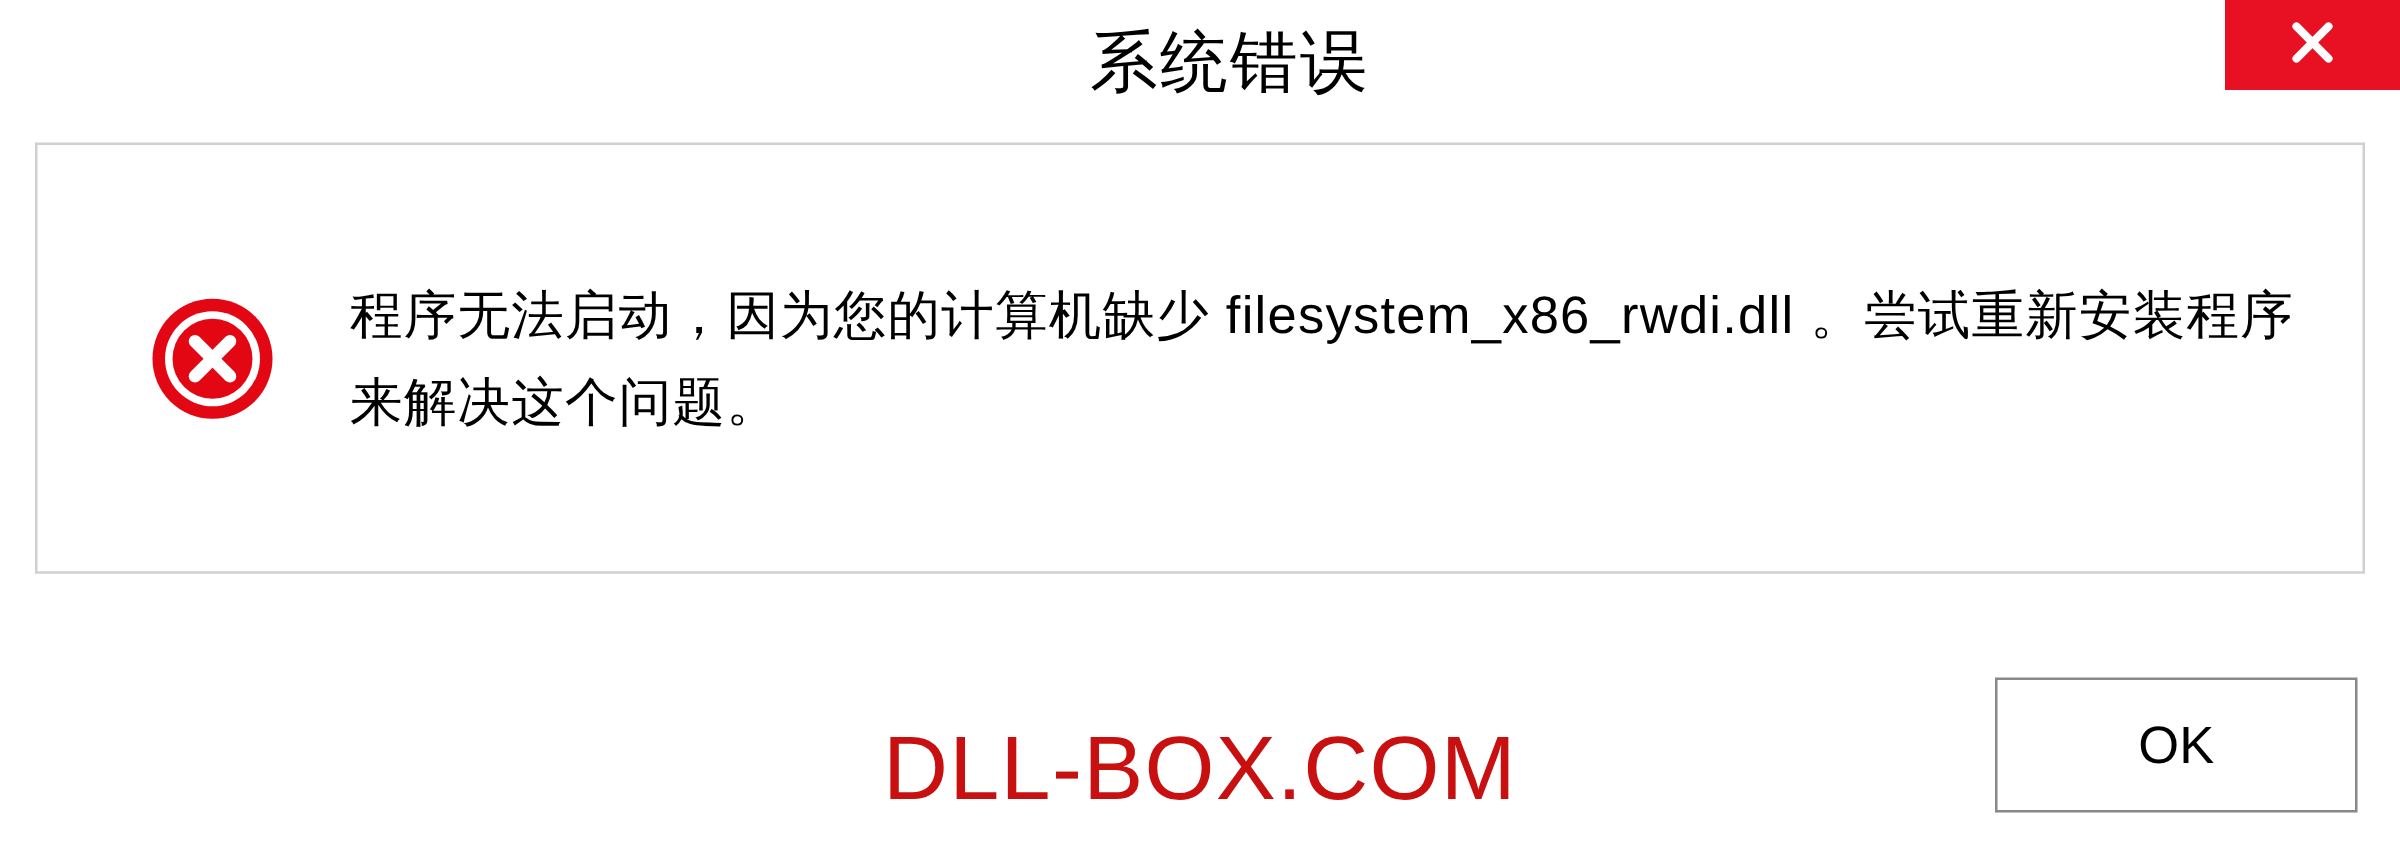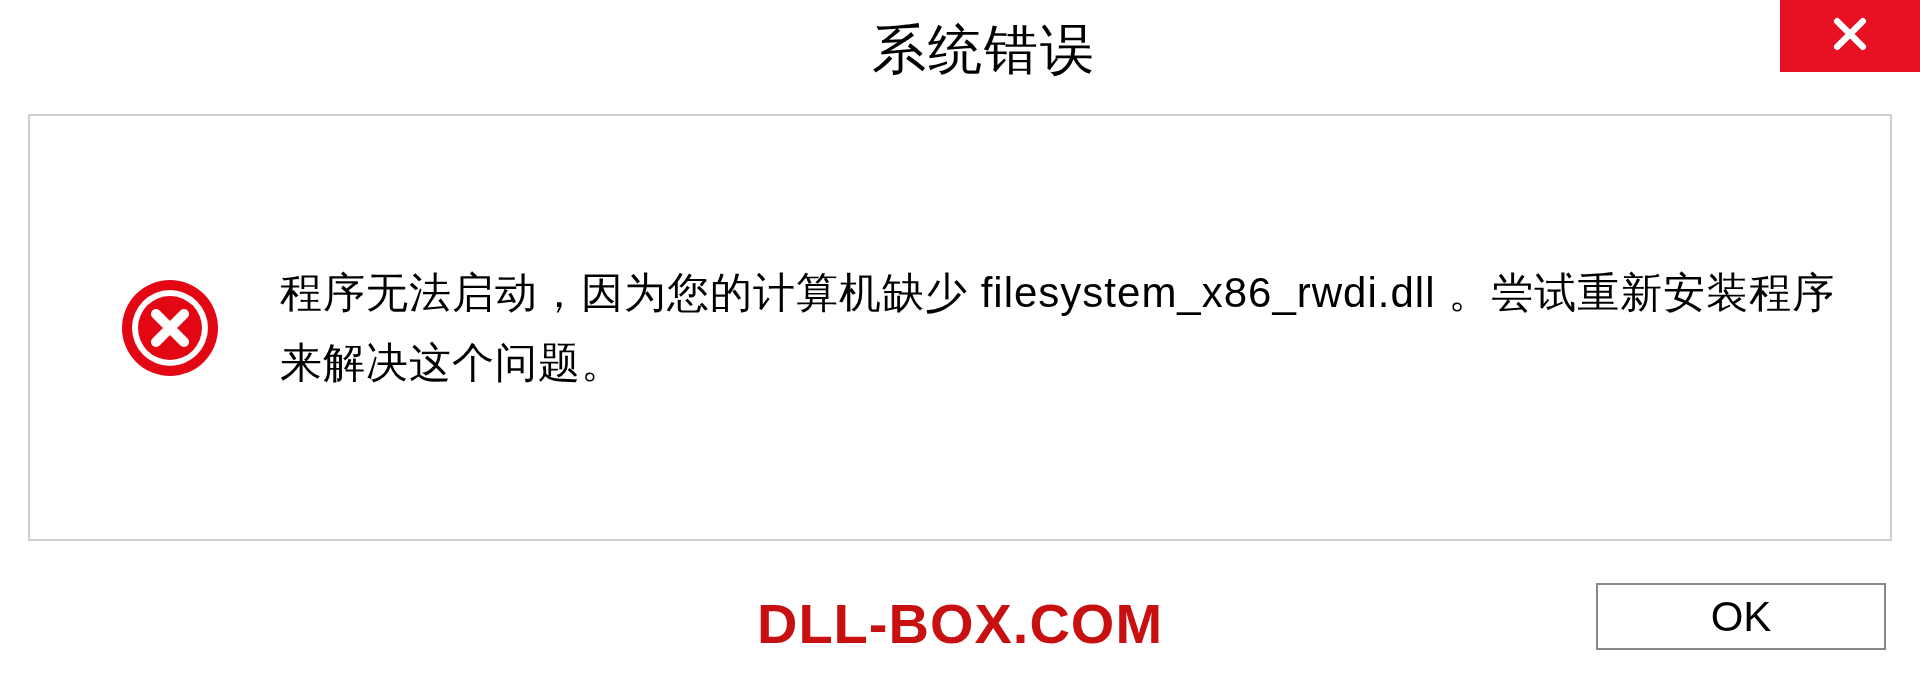--- a/index.html
+++ b/index.html
@@ -48,21 +48,21 @@
     
     .close-button svg {
       width: 44px;
       height: 44px;
     }
     
     .content-panel {
       margin: 14px 28px 0 28px;
       border: 2px solid #d0d0d0;
       background: #ffffff;
-      height: 427px;
+      height: 345px;
       display: flex;
       align-items: center;
       padding: 0 40px 0 90px;
     }
     
     .error-icon {
       flex-shrink: 0;
       width: 100px;
       height: 100px;
       margin-right: 60px;
@@ -89,30 +89,30 @@
       align-items: center;
       justify-content: flex-end;
       padding: 0 34px;
     }
     
     .watermark {
       position: absolute;
       left: 50%;
       transform: translateX(-50%);
       bottom: -6px;
-      font-size: 56px;
-      font-weight: 700;
+      font-size: 72px;
+      font-weight: 400;
       color: #c81010;
       letter-spacing: 1px;
       font-family: Arial, sans-serif;
     }
     
     .ok-button {
       width: 290px;
-      height: 67px;
+      height: 108px;
       border: 2px solid #888;
       background: #ffffff;
       font-size: 42px;
       color: #000;
       display: flex;
       align-items: center;
       justify-content: center;
       cursor: pointer;
       font-family: "Segoe UI", Arial, sans-serif;
     }

